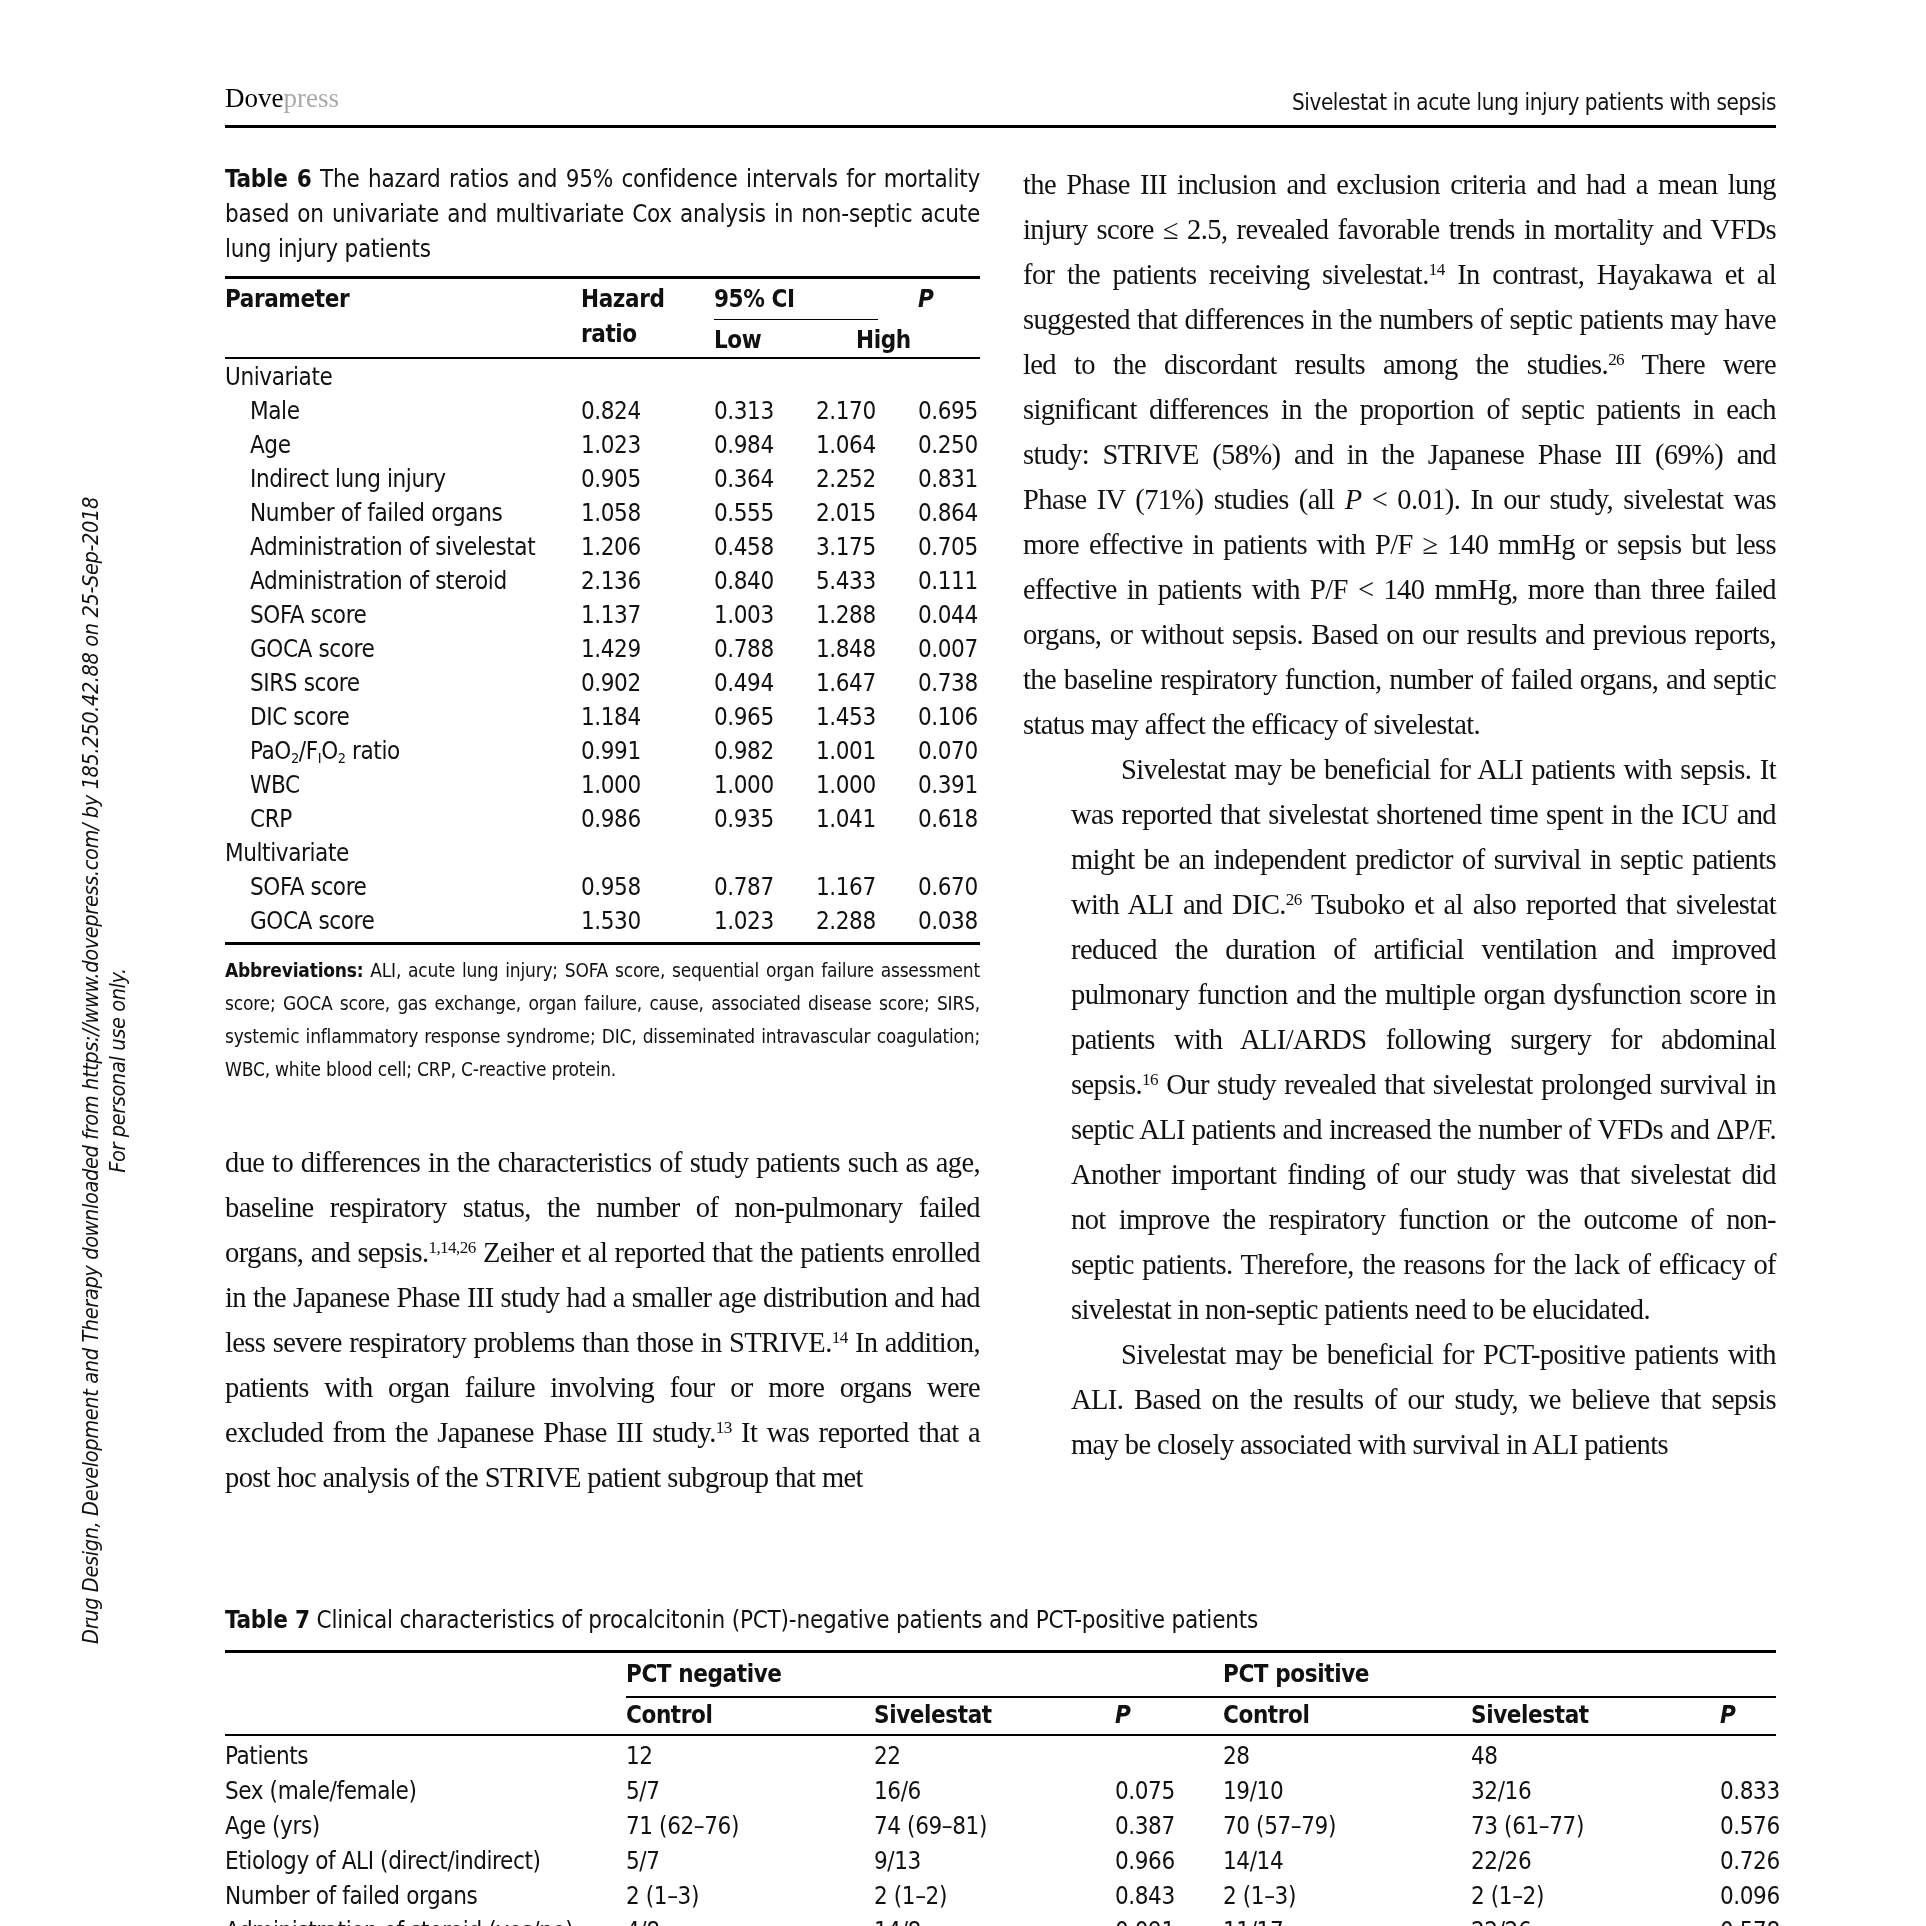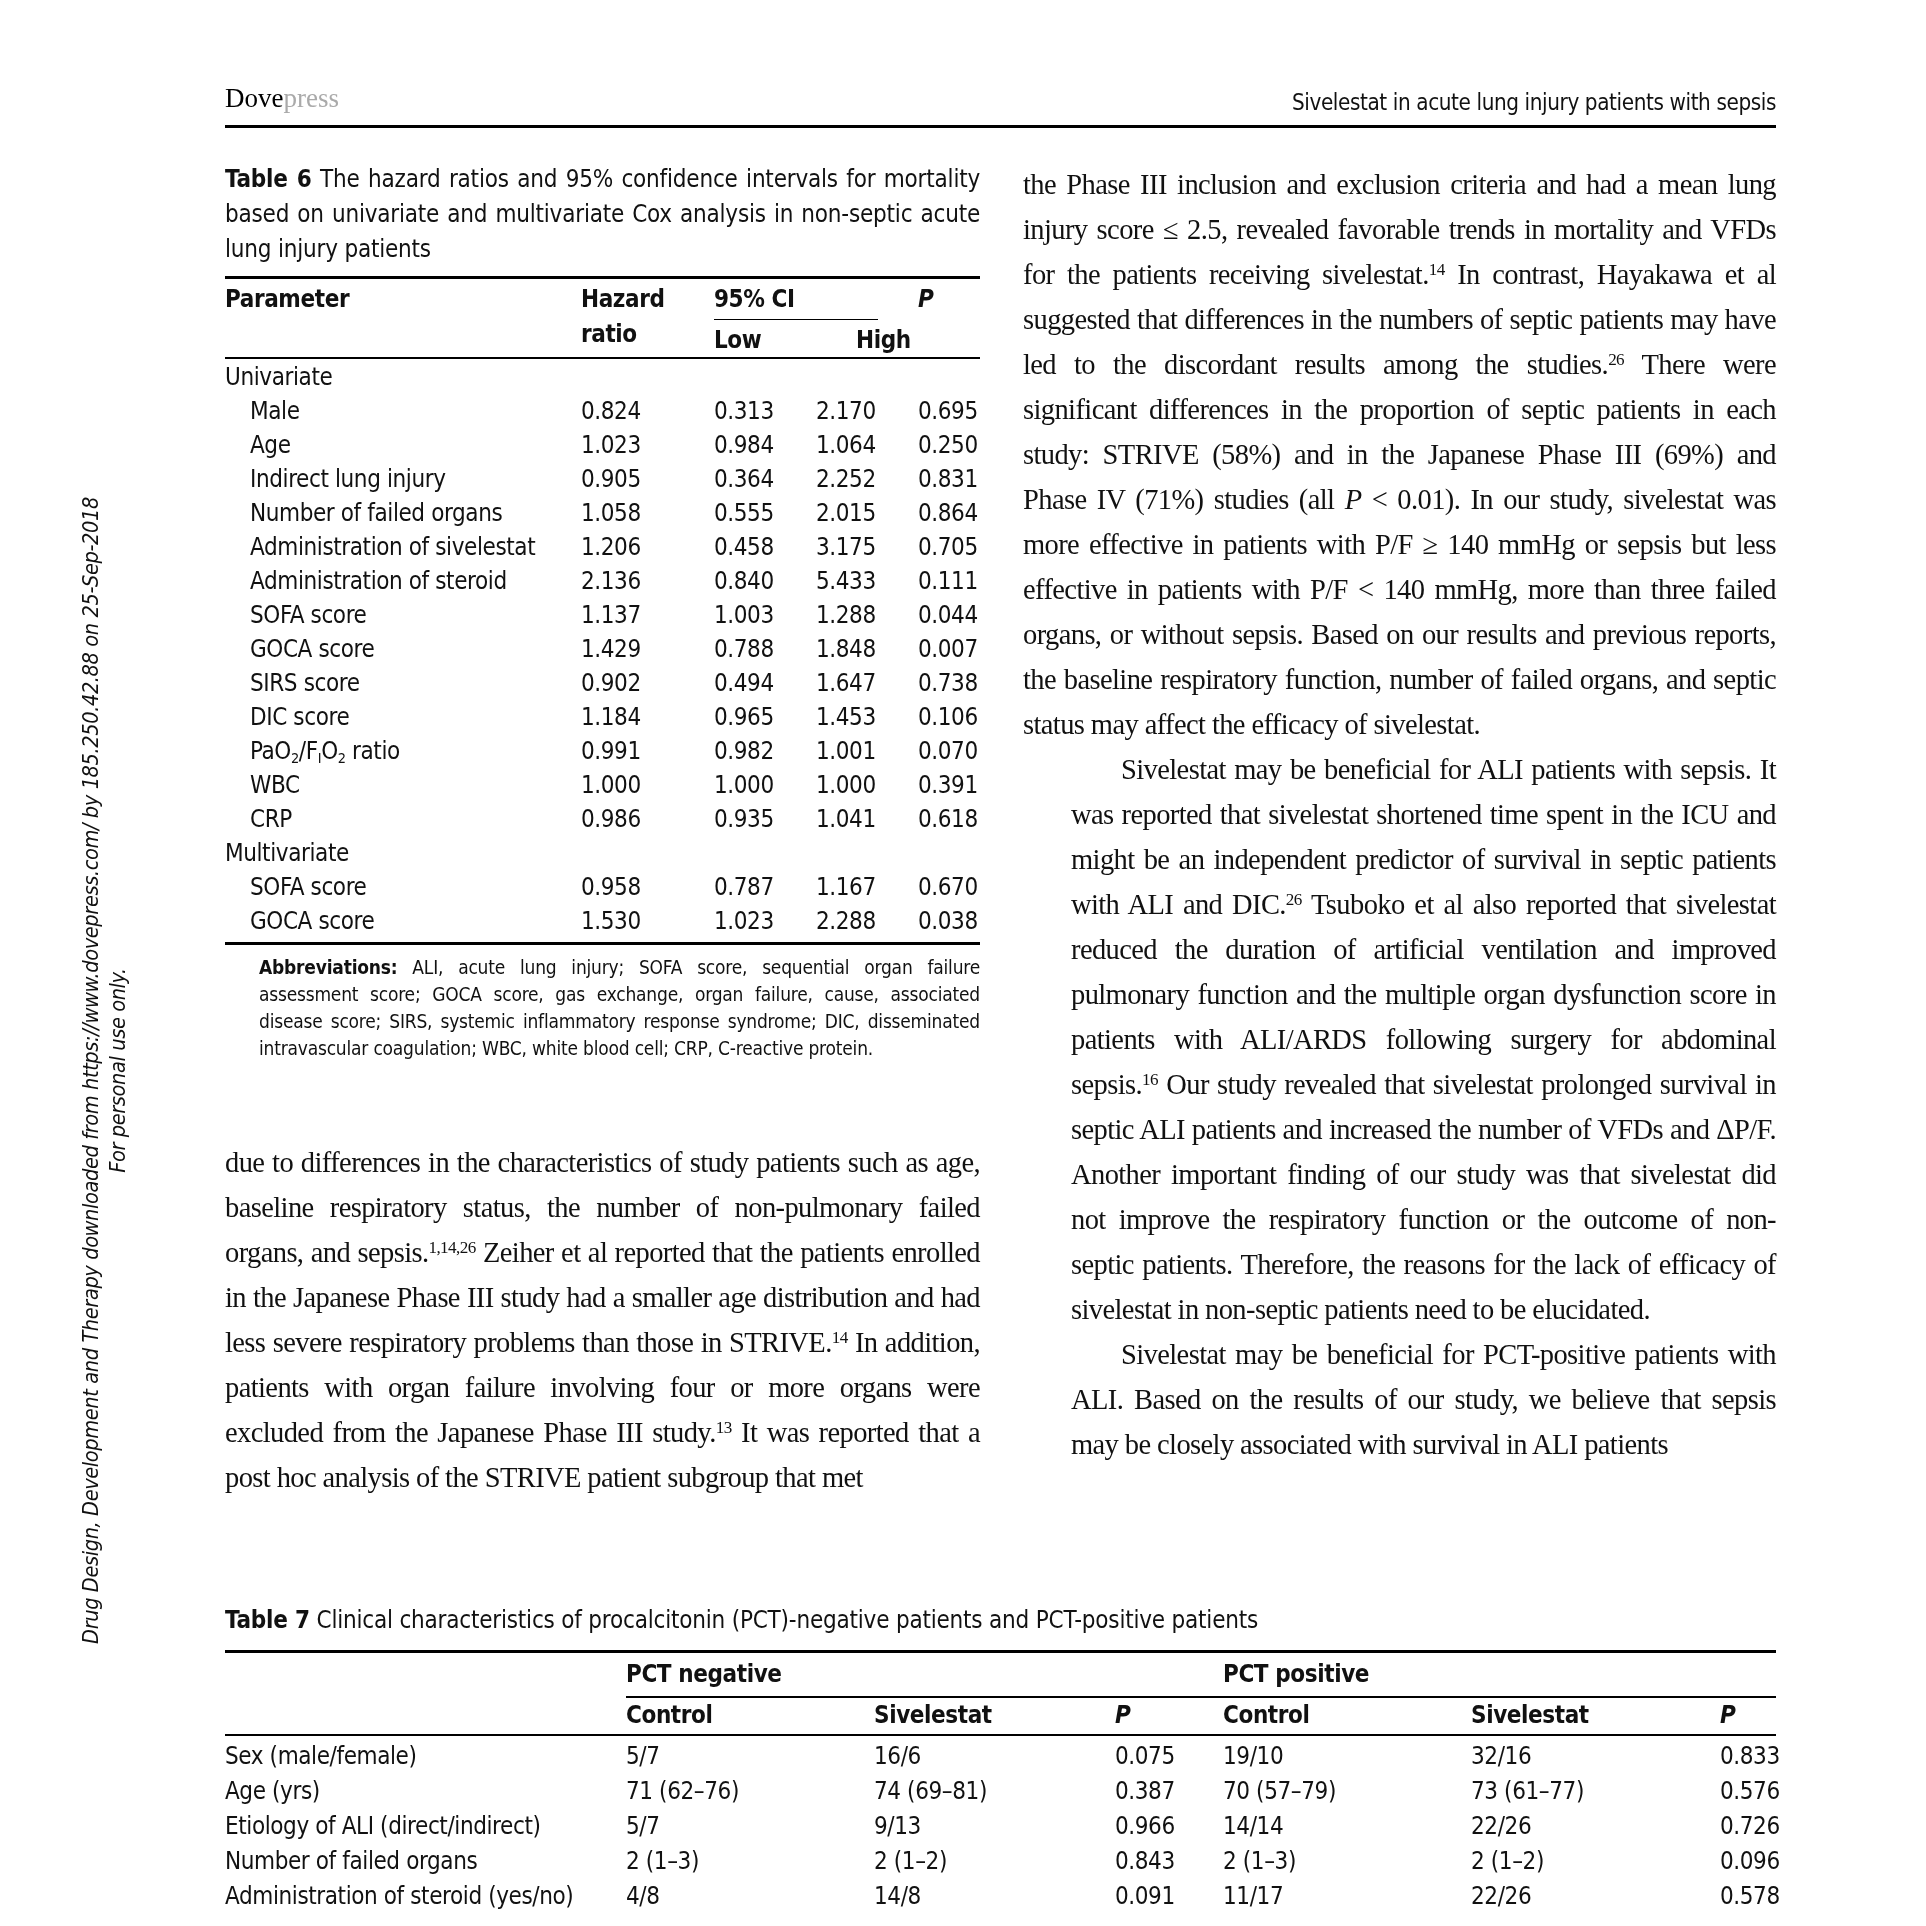--- a/index.html
+++ b/index.html
@@ -31,21 +31,21 @@
   .c-param { left:0; }
   .c-param.indent { left:25px; }
   .c-hr { left:356px; }
   .c-lo { left:489px; }
   .c-hi { left:591px; }
   .c-p { left:693px; }
   .hdrcell { font-weight:bold; }
   .italic { font-style:italic; }
   sub { font-size:0.6em; vertical-align:-0.3em; line-height:0; }
   sup { font-size:0.6em; vertical-align:0.55em; line-height:0; }
-  .fn { font-size:19px; line-height:27px; text-align:justify; letter-spacing:-0.2px;margin-left:34px; }
+  .fn { font-size:19px; line-height:33px; text-align:justify; letter-spacing:-0.2px; }
   .fn b { font-weight:bold; }
 
   
   .body { font-size:28.5px; line-height:45px; text-align:justify; letter-spacing:-0.6px; }
   .body p { margin:0; }
   .body .ind { text-indent:50px;margin-left:48px; }
   #col-left { left:225px; top:1140px; width:755px; }
   #col-right { left:1023px; top:162px; width:753px; }
 
   
@@ -220,20 +220,29 @@
     <span class="abs" style="left:401px;top:45px;line-height:35px;font-weight:bold;">Control</span>
     <span class="abs" style="left:649px;top:45px;line-height:35px;font-weight:bold;">Sivelestat</span>
     <span class="abs" style="left:890px;top:45px;line-height:35px;font-weight:bold;font-style:italic;">P</span>
     <span class="abs" style="left:998px;top:45px;line-height:35px;font-weight:bold;">Control</span>
     <span class="abs" style="left:1246px;top:45px;line-height:35px;font-weight:bold;">Sivelestat</span>
     <span class="abs" style="left:1495px;top:45px;line-height:35px;font-weight:bold;font-style:italic;">P</span>
   </div>
   <div class="rule-thin"></div>
   <div style="margin-top:3.1px;">
     <div class="t7row">
+        <span class="k0">Patients</span>
+        <span class="k1">12</span>
+        <span class="k2">22</span>
+        <span class="k3"></span>
+        <span class="k4">28</span>
+        <span class="k5">48</span>
+        <span class="k6"></span>
+      </div>
+    <div class="t7row">
         <span class="k0">Sex (male/female)</span>
         <span class="k1">5/7</span>
         <span class="k2">16/6</span>
         <span class="k3">0.075</span>
         <span class="k4">19/10</span>
         <span class="k5">32/16</span>
         <span class="k6">0.833</span>
       </div>
     <div class="t7row">
         <span class="k0">Age (yrs)</span>

